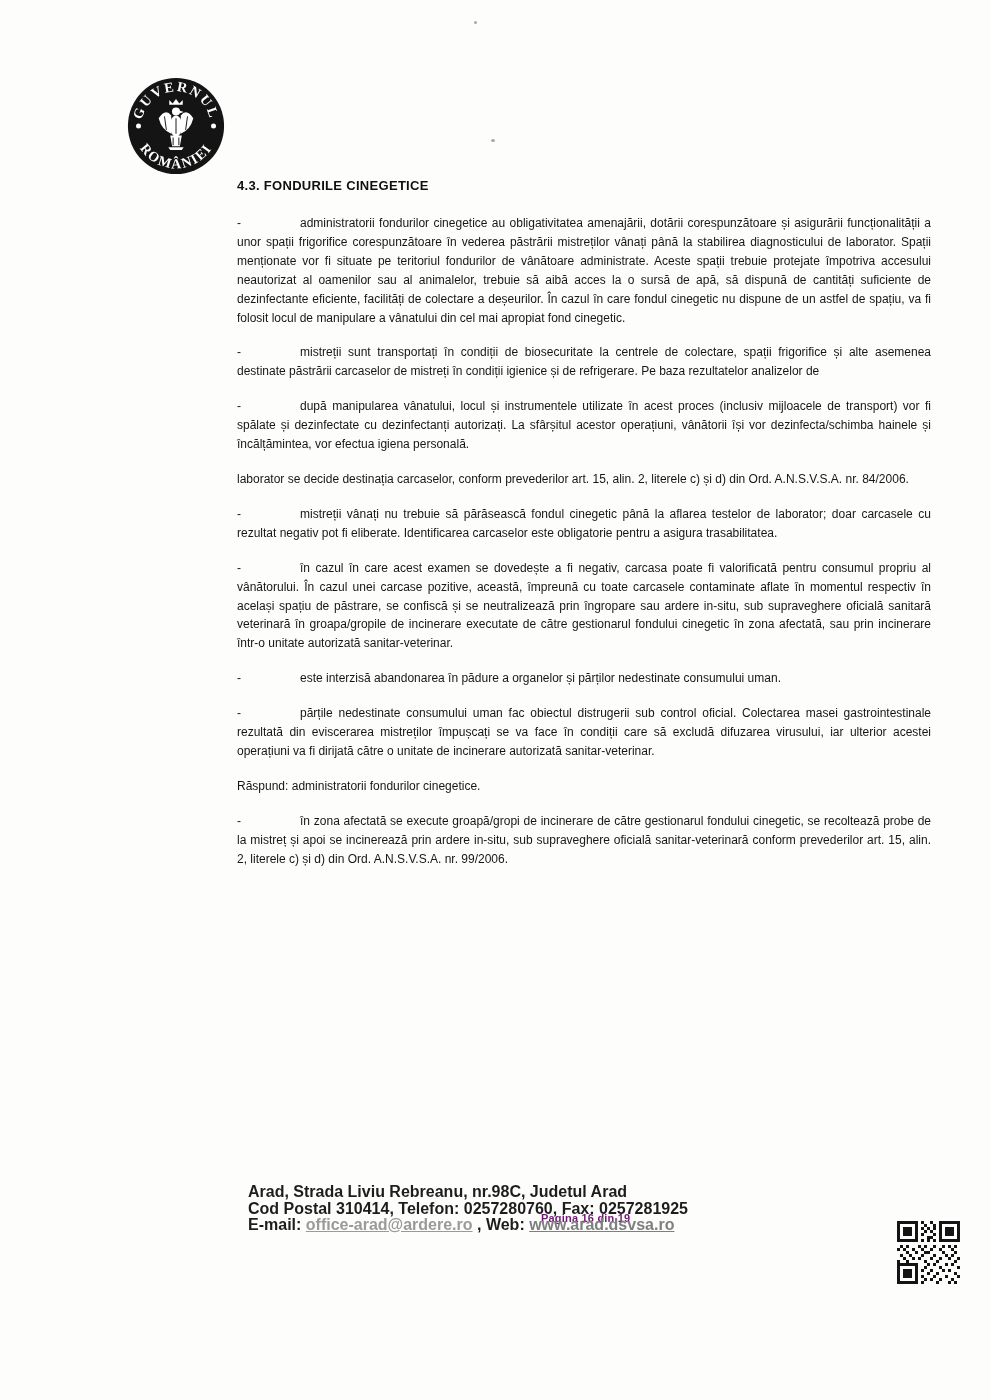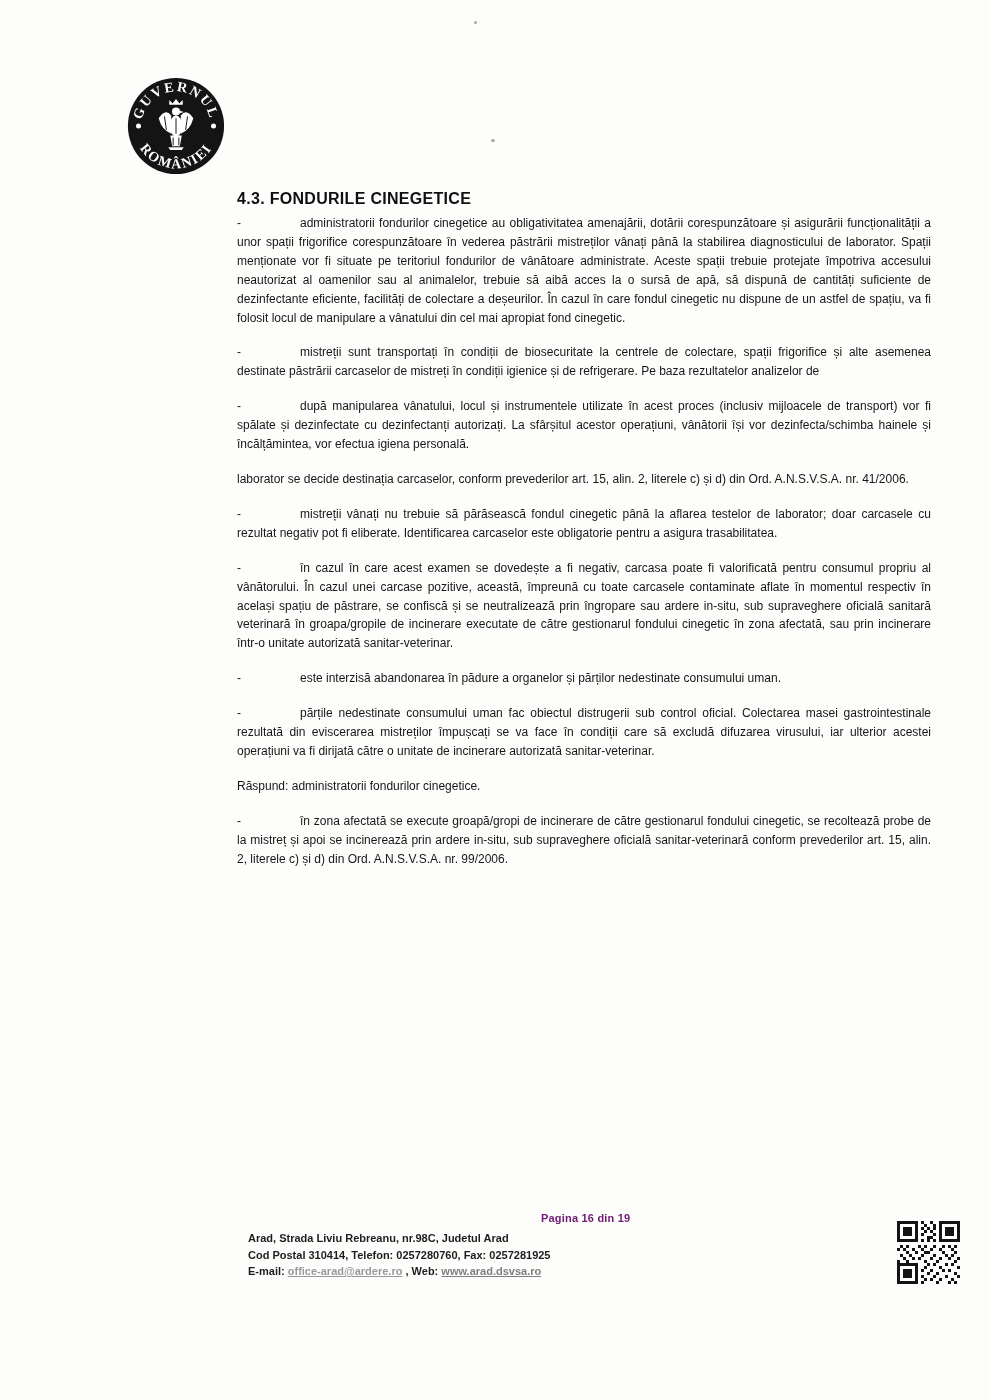--- a/index.html
+++ b/index.html
@@ -9,40 +9,40 @@
     font-family:"Liberation Sans",sans-serif;color:#1a1a1a;
   }
   
   .seal{position:absolute;left:126px;top:76px;width:100px;height:100px;}
   .org{
     position:absolute;left:245px;top:85px;
     font-family:"Liberation Serif",serif;font-weight:700;
     font-size:17px;line-height:21px;letter-spacing:.4px;color:#1b1b1b;
   }
   .section-title{
-    position:absolute;left:237px;top:190px;
-    font-size:16px;font-weight:700;letter-spacing:.3px;color:#101010;
+    position:absolute;left:237px;top:178px;
+    font-size:13px;font-weight:700;letter-spacing:.3px;color:#101010;
   }
   
   .doc-body{
     position:absolute;left:237px;top:214px;width:694px;
     font-size:12px;line-height:18.9px;color:#161616;text-align:justify;
   }
   .para{margin:0 0 16px 0;}
   .para.plain{text-align:left;}
   .para.mt{margin-top:6px;}
   .bullet-dash{display:inline-block;width:63px;}
   
   .page-number{
     position:absolute;left:541px;top:1212px;
     font-size:11px;font-weight:700;color:#701a75;letter-spacing:.2px;
   }
   .address{
-    position:absolute;left:248px;top:1230px;
-    font-size:11px;font-weight:700;line-height:16.5px;color:#1d1d1d;
+    position:absolute;left:248px;top:1184px;
+    font-size:16px;font-weight:700;line-height:16.5px;color:#1d1d1d;
   }
   .link-email{color:#9a9a9a;text-decoration:underline;}
   .link-web{color:#7f7f7f;text-decoration:underline;}
   .qr{position:absolute;left:897px;top:1221px;}
   .artifact{position:absolute;border-radius:50%;background:#a8a8a8;}
   .a1{left:474px;top:21px;width:3px;height:3px;}
   .a2{left:491px;top:139px;width:4px;height:3px;}
 </style>
 </head>
 <body>
@@ -92,21 +92,21 @@
   <div class="section-title">4.3. FONDURILE CINEGETICE</div>
 
   <div class="doc-body">
 
     <div class="para"><span class="bullet-dash">-</span><span>administratorii fondurilor cinegetice au obligativitatea amenajării, dotării corespunzătoare și asigurării funcționalității a unor spații frigorifice corespunzătoare în vederea păstrării mistreților vânați până la stabilirea diagnosticului de laborator. Spații menționate vor fi situate pe teritoriul fondurilor de vânătoare administrate. Aceste spații trebuie protejate împotriva accesului neautorizat al oamenilor sau al animalelor, trebuie să aibă acces la o sursă de apă, să dispună de cantități suficiente de dezinfectante eficiente, facilități de colectare a deșeurilor. În cazul în care fondul cinegetic nu dispune de un astfel de spațiu, va fi folosit locul de manipulare a vânatului din cel mai apropiat fond cinegetic.</span></div>
 
     <div class="para"><span class="bullet-dash">-</span><span>mistreții sunt transportați în condiții de biosecuritate la centrele de colectare, spații frigorifice și alte asemenea destinate păstrării carcaselor de mistreți în condiții igienice și de refrigerare. Pe baza rezultatelor analizelor de</span></div>
 
     <div class="para"><span class="bullet-dash">-</span><span>după manipularea vânatului, locul și instrumentele utilizate în acest proces (inclusiv mijloacele de transport) vor fi spălate și dezinfectate cu dezinfectanți autorizați. La sfârșitul acestor operațiuni, vânătorii își vor dezinfecta/schimba hainele și încălțămintea, vor efectua igiena personală.</span></div>
 
-    <div class="para plain mt"><span>laborator se decide destinația carcaselor, conform prevederilor art. 15, alin. 2, literele c) și d) din Ord. A.N.S.V.S.A. nr. 41/2006.</span></div>
+    <div class="para plain mt"><span>laborator se decide destinația carcaselor, conform prevederilor art. 15, alin. 2, literele c) și d) din Ord. A.N.S.V.S.A. nr. 84/2006.</span></div>
 
     <div class="para"><span class="bullet-dash">-</span><span>mistreții vânați nu trebuie să părăsească fondul cinegetic până la aflarea testelor de laborator; doar carcasele cu rezultat negativ pot fi eliberate. Identificarea carcaselor este obligatorie pentru a asigura trasabilitatea.</span></div>
 
     <div class="para"><span class="bullet-dash">-</span><span>în cazul în care acest examen se dovedește a fi negativ, carcasa poate fi valorificată pentru consumul propriu al vânătorului. În cazul unei carcase pozitive, această, împreună cu toate carcasele contaminate aflate în momentul respectiv în același spațiu de păstrare, se confiscă și se neutralizează prin îngropare sau ardere in-situ, sub supraveghere oficială sanitară veterinară în groapa/gropile de incinerare executate de către gestionarul fondului cinegetic în zona afectată, sau prin incinerare într-o unitate autorizată sanitar-veterinar.</span></div>
 
 
     <div class="para"><span class="bullet-dash">-</span><span>este interzisă abandonarea în pădure a organelor și părților nedestinate consumului uman.</span></div>
 
     <div class="para"><span class="bullet-dash">-</span><span>părțile nedestinate consumului uman fac obiectul distrugerii sub control oficial. Colectarea masei gastrointestinale rezultată din eviscerarea mistreților împușcați se va face în condiții care să excludă difuzarea virusului, iar ulterior acestei operațiuni va fi dirijată către o unitate de incinerare autorizată sanitar-veterinar.</span></div>
 

